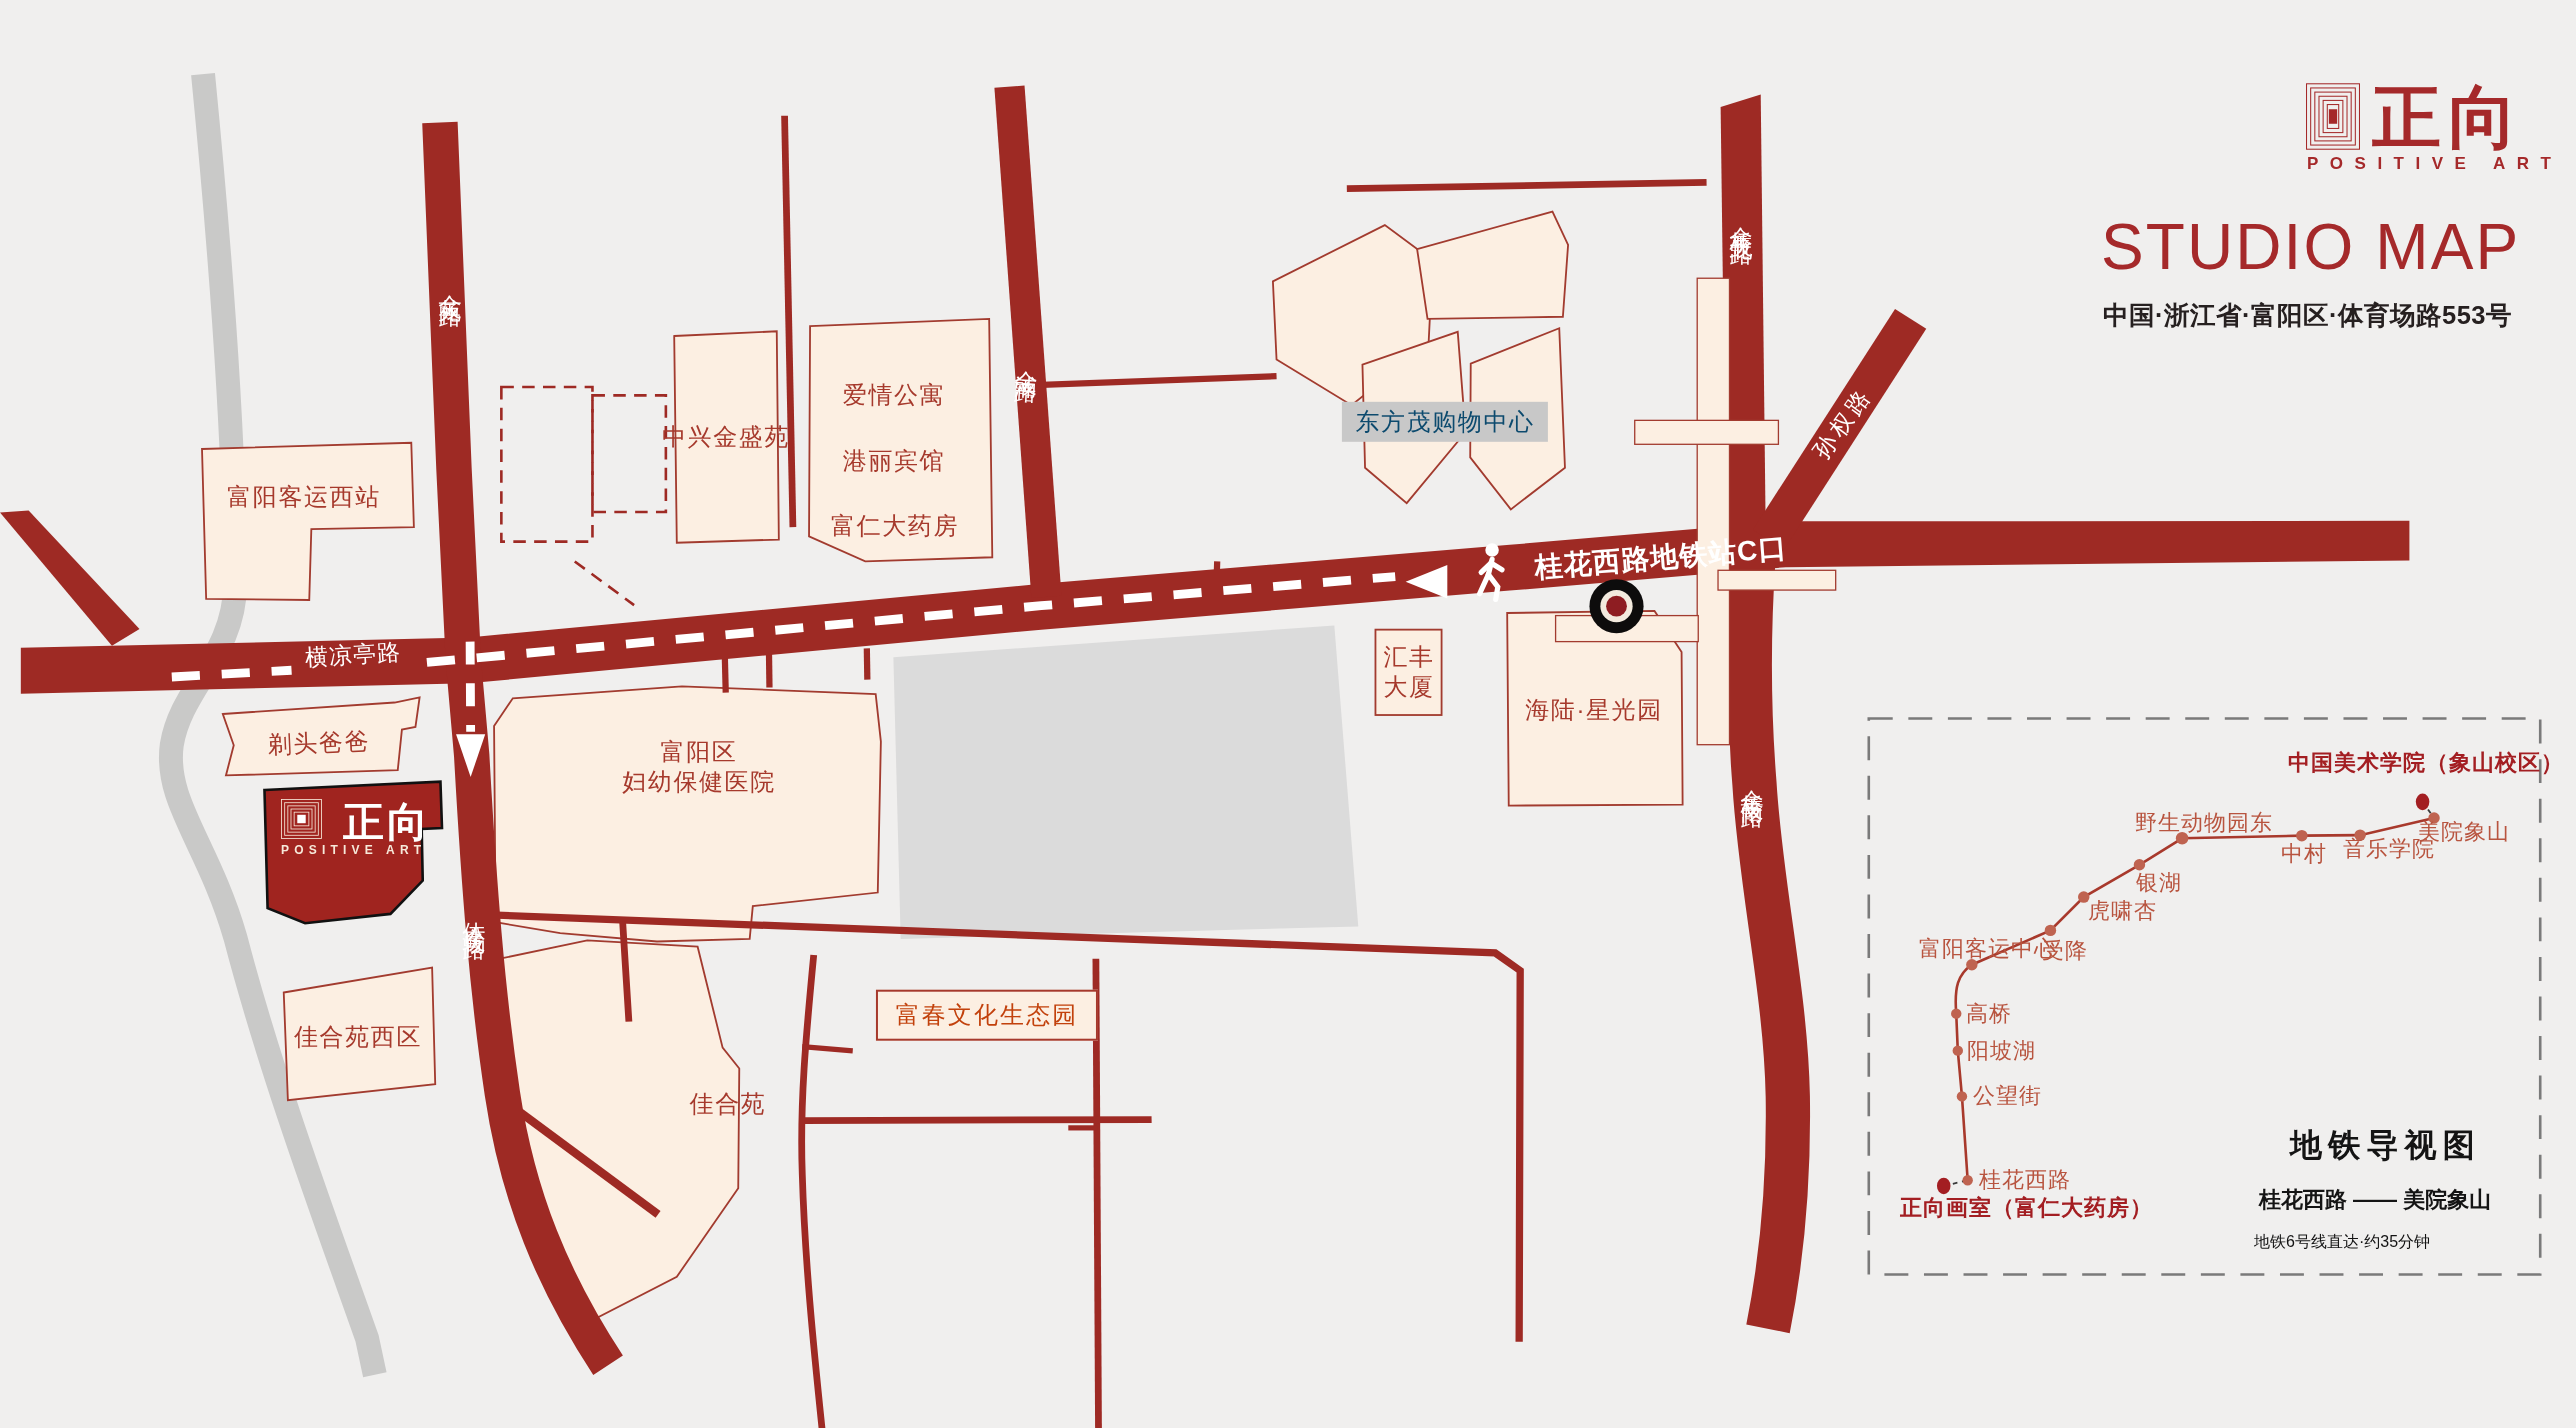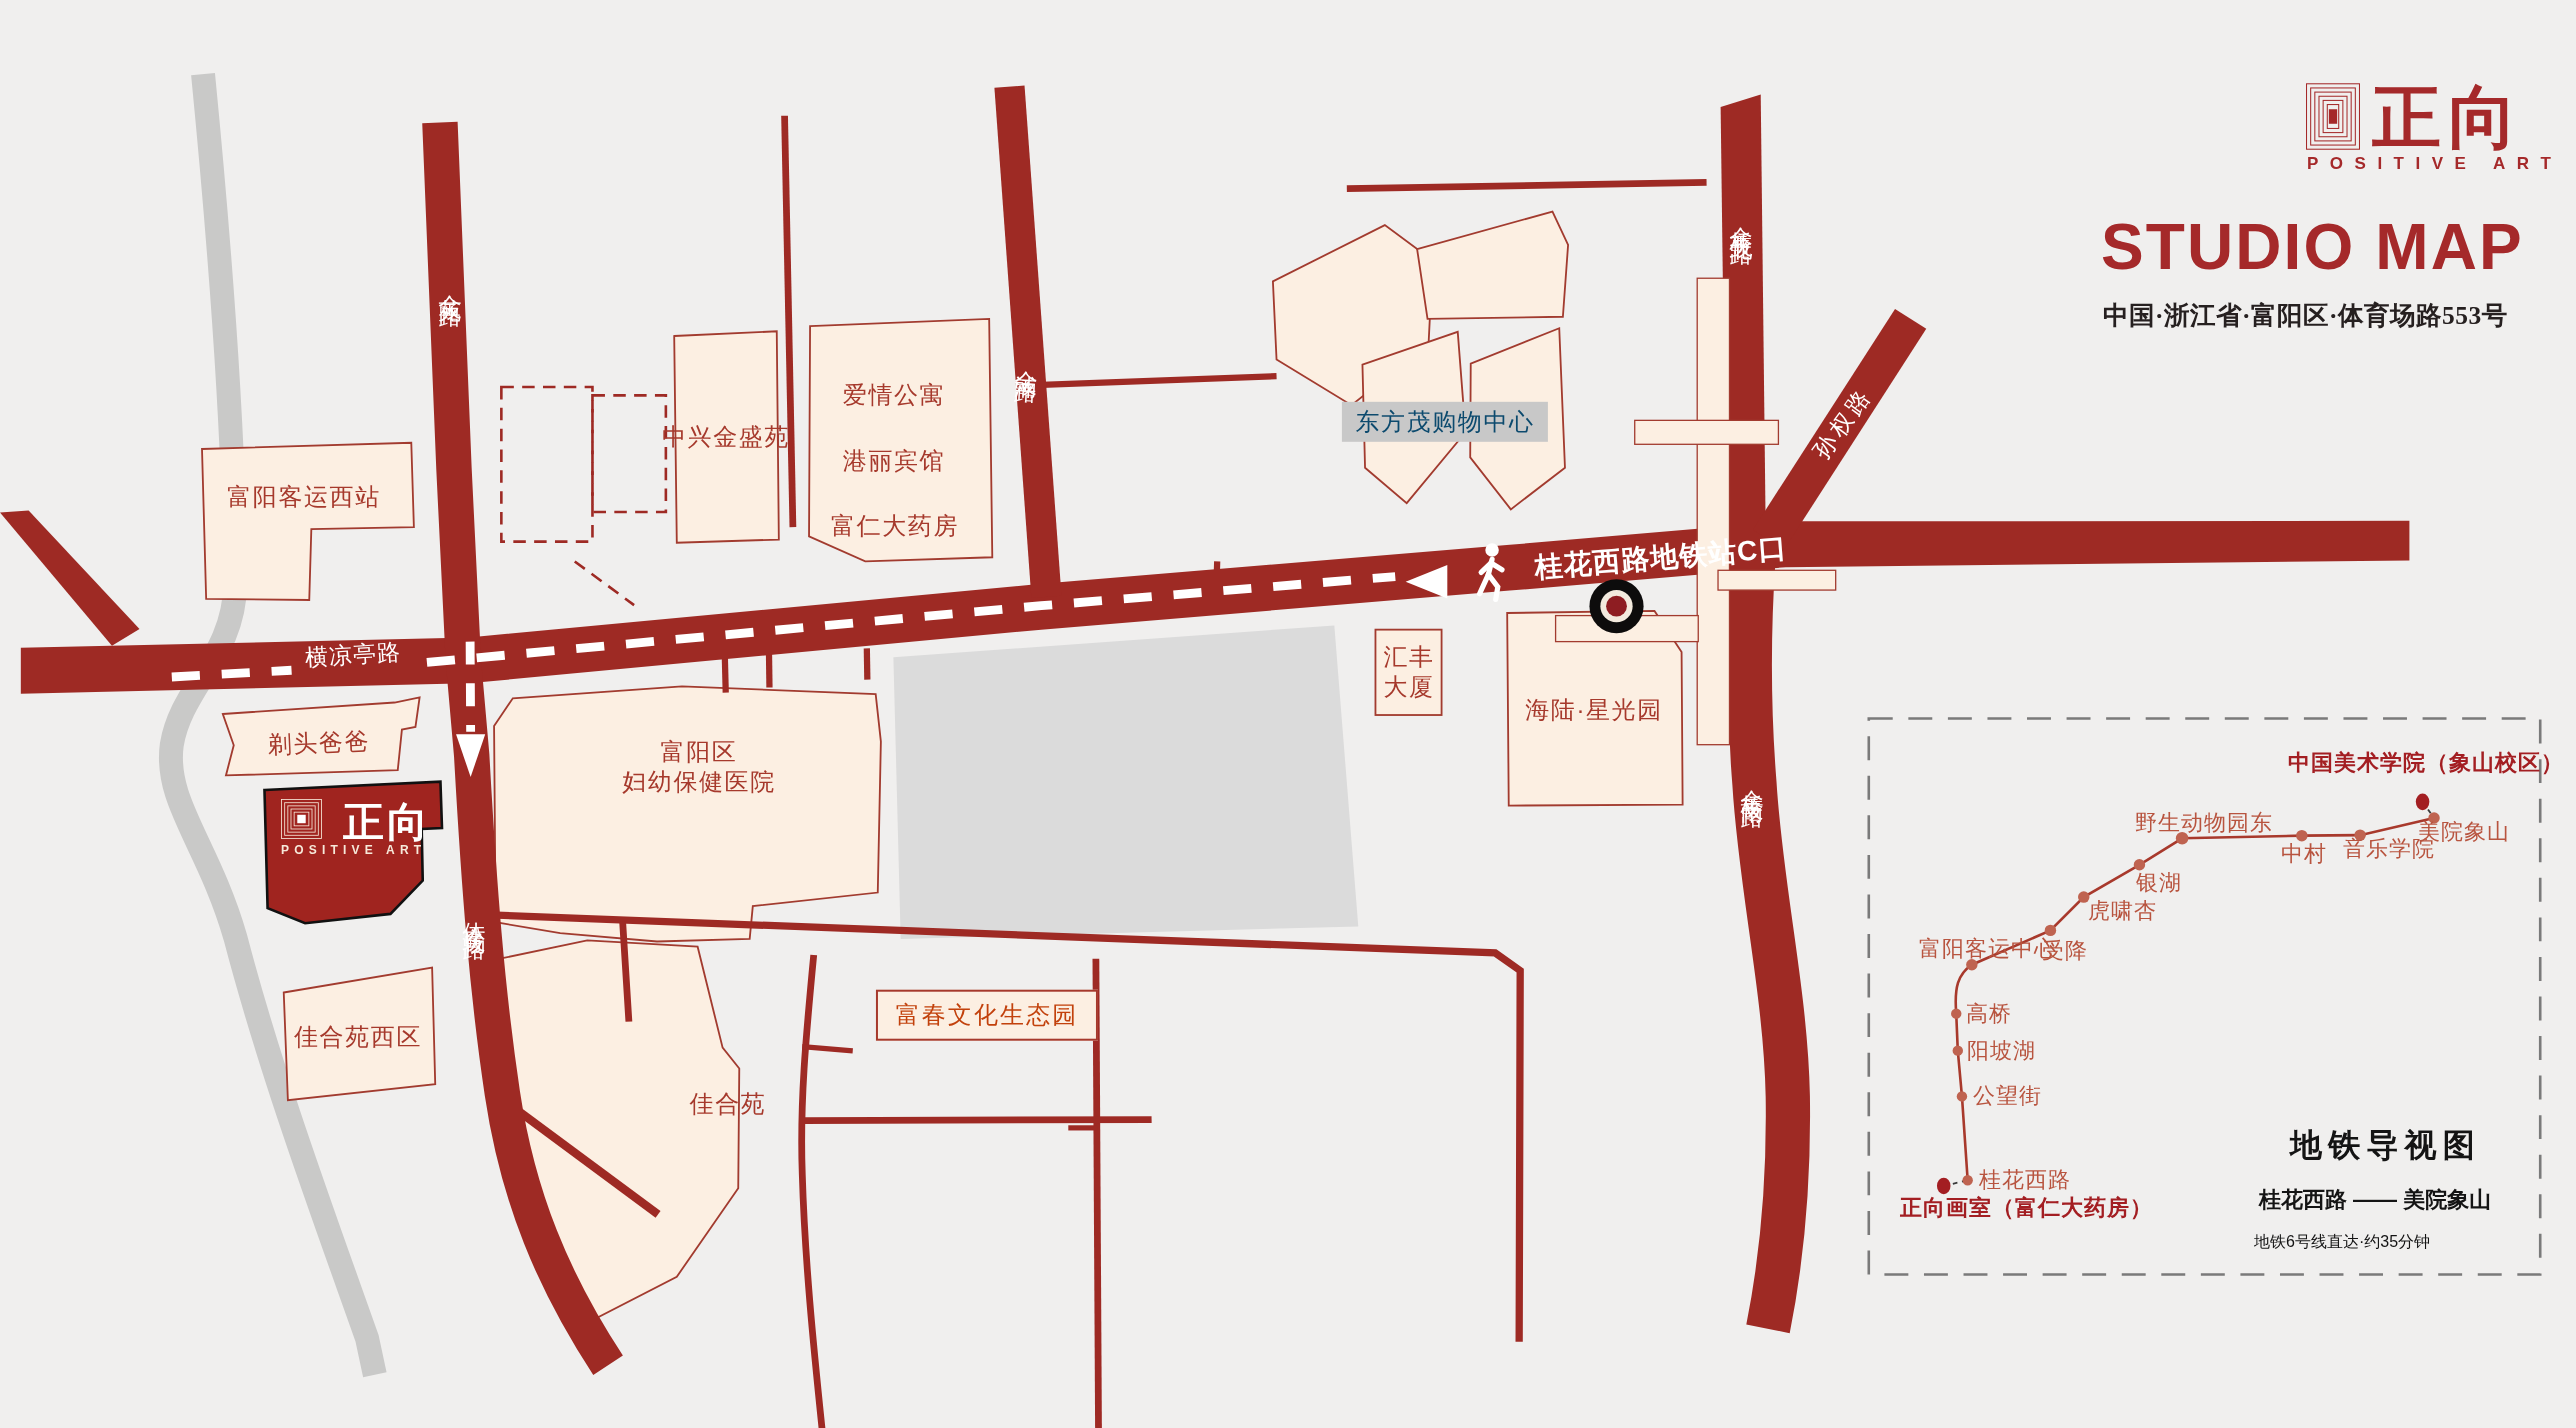--- a/index.html
+++ b/index.html
@@ -10,22 +10,22 @@
        letter-spacing:1.6px;white-space:nowrap;}
   .wlbl{position:absolute;transform:translate(-50%,-50%);color:#ffffff;font-size:23px;
         letter-spacing:1px;white-space:nowrap;}
   .vert{writing-mode:vertical-lr;text-orientation:upright;letter-spacing:5.2px;}
   .chip{background:#c8c8c8;padding:4.2px 13.5px;color:#0c4a6e;}
   .boxlbl{position:absolute;border:2.1px solid #a6392c;background:#fcefe2;padding:7.3px 17.7px;
           transform:translate(-50%,-50%);color:#c2410c;font-size:24px;letter-spacing:2.1px;white-space:nowrap;}
   
   .h-brandcn{position:absolute;left:2372px;top:72px;font-size:69px;font-weight:900;color:#a5292a;letter-spacing:7.3px;}
   .h-branden{position:absolute;left:2307px;top:154px;font-size:17px;font-weight:700;color:#a5292a;letter-spacing:11.5px;}
-  .h-title{position:absolute;left:2101px;top:210px;font-size:64px;font-weight:700;color:#a5292a;letter-spacing:2.1px;}
-  .h-addr{position:absolute;left:2103px;top:298px;font-size:25.5px;font-weight:700;color:#262020;letter-spacing:0.5px;font-family:Liberation Serif, serif;}
+  .h-title{position:absolute;left:2101px;top:210px;font-size:64px;font-weight:400;color:#a5292a;letter-spacing:2.1px;}
+  .h-addr{position:absolute;left:2103px;top:298px;font-size:25.5px;font-weight:700;color:#262020;letter-spacing:0.5px;}
   
   .s-brandcn{position:absolute;left:343px;top:795px;font-size:41px;font-weight:900;color:#fff;letter-spacing:3.1px;}
   .s-branden{position:absolute;left:281px;top:843px;font-size:12px;font-weight:700;color:#f6e8d9;letter-spacing:5.2px;}
   
   .mbox{position:absolute;left:1867px;top:717px;width:675px;height:559px;}
   .st{position:absolute;transform:translate(0,-50%);color:#b8543f;font-size:22px;letter-spacing:1px;white-space:nowrap;}
   .stb{position:absolute;transform:translate(0,-50%);color:#a31e22;font-size:22px;font-weight:700;letter-spacing:1px;white-space:nowrap;}
   .mt{position:absolute;color:#141414;white-space:nowrap;text-align:right;}
 </style>
 </head>

